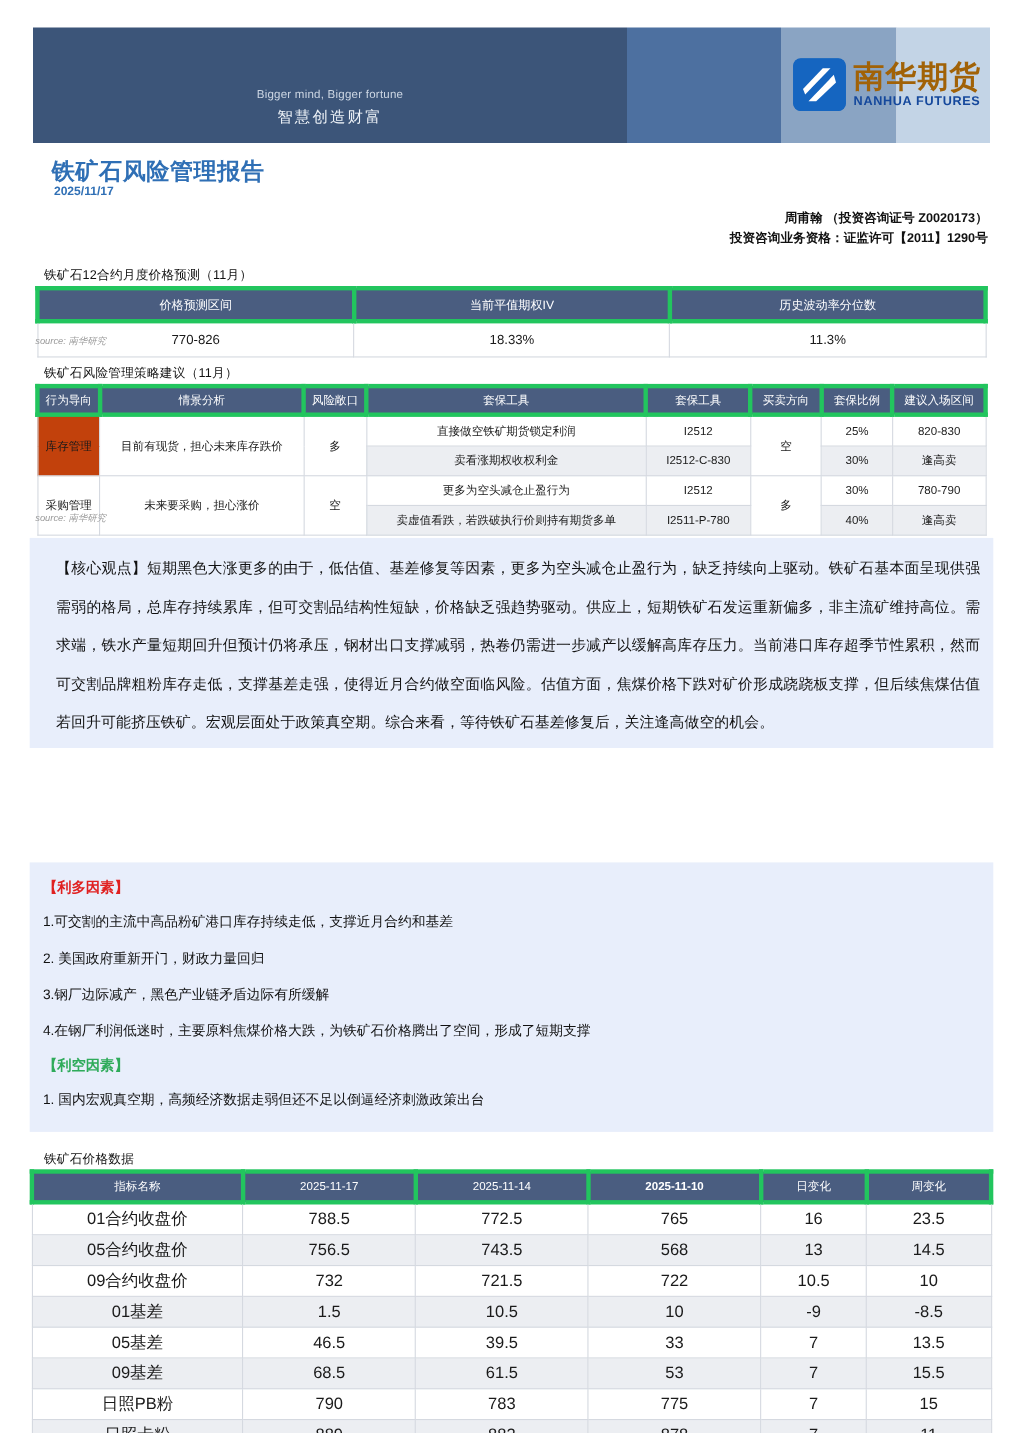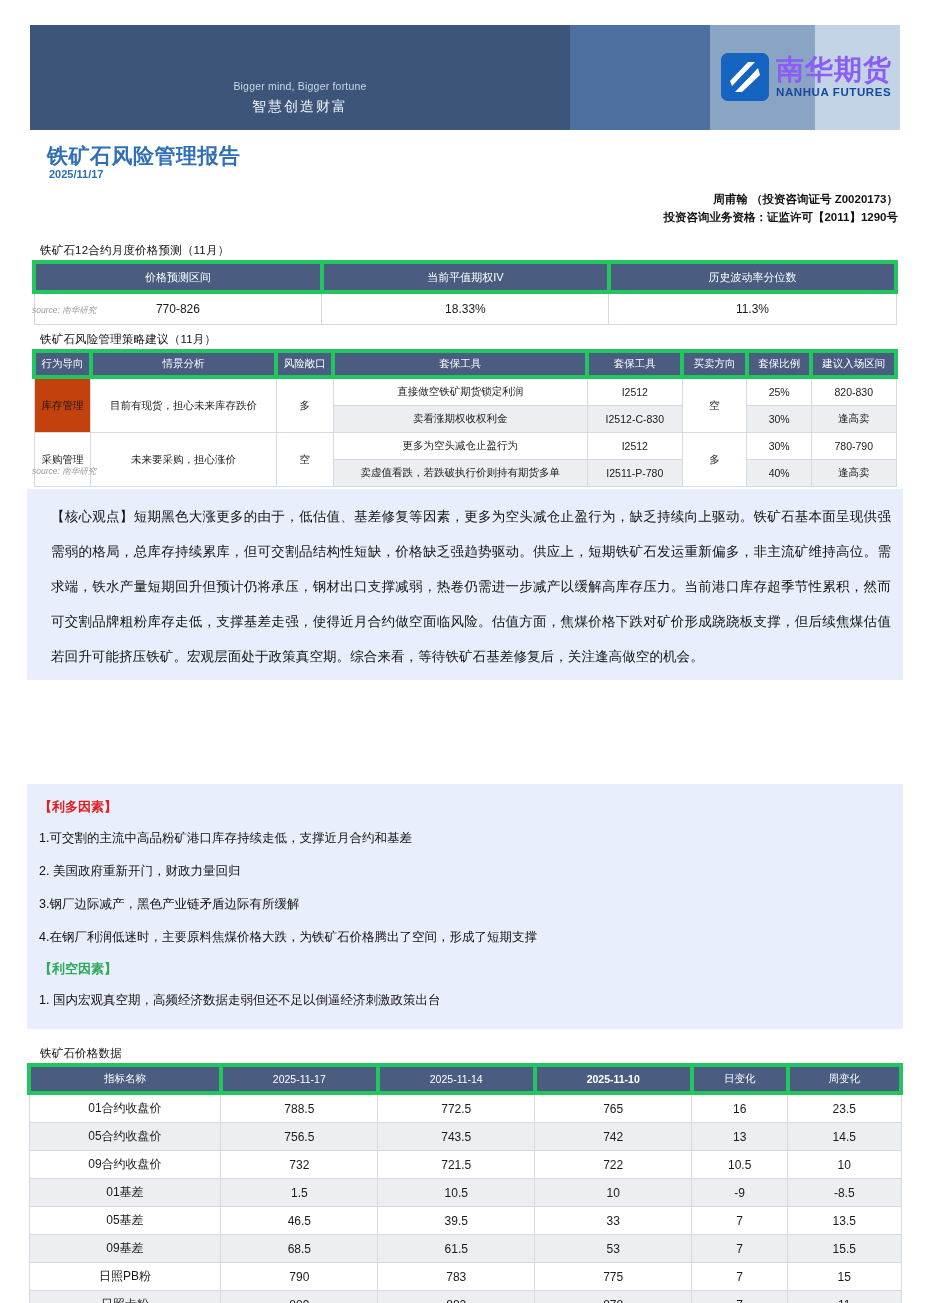--- a/index.html
+++ b/index.html
@@ -68,21 +68,21 @@
     border-radius: 7px;
     position: relative;
     overflow: hidden;
     flex: none;
   }
   .logo-mark svg { display: block; }
   .logo-text { line-height: 1; }
   .logo-cn {
     font-size: 28px;
     font-weight: bold;
-    color: #8b5cf6;
+    color: #a16207;
     letter-spacing: 1px;
     font-family: "DejaVu Sans", sans-serif;
   }
   .logo-en {
     font-size: 11.5px;
     font-weight: bold;
     color: #15489c;
     letter-spacing: .6px;
     margin-top: 3px;
   }
@@ -192,21 +192,21 @@
   .factor-item {
     font-size: 12.5px;
     line-height: 33px;
     color: #111;
     margin: 0;
   }
 
   
   #price-table { left: 27px; top: 1063px; width: 876px; }
   #price-table th { height: 16px; font-size: 10.5px; }
-  #price-table td { height: 19px; font-size: 12px; }
+  #price-table td { height: 19px; font-size: 15px; }
 </style>
 </head>
 <body>
 
 <div class="banner">
   <div class="banner-main">
     <div class="slogan">
       <div class="slogan-en">Bigger mind, Bigger fortune</div>
       <div class="slogan-cn">智慧创造财富</div>
     </div>
@@ -345,21 +345,21 @@
         <td>788.5</td>
         <td>772.5</td>
         <td>765</td>
         <td>16</td>
         <td>23.5</td>
       </tr>
       <tr class="alt">
         <td>05合约收盘价</td>
         <td>756.5</td>
         <td>743.5</td>
-        <td>742</td>
+        <td>568</td>
         <td>13</td>
         <td>14.5</td>
       </tr>
       <tr>
         <td>09合约收盘价</td>
         <td>732</td>
         <td>721.5</td>
         <td>722</td>
         <td>10.5</td>
         <td>10</td>

